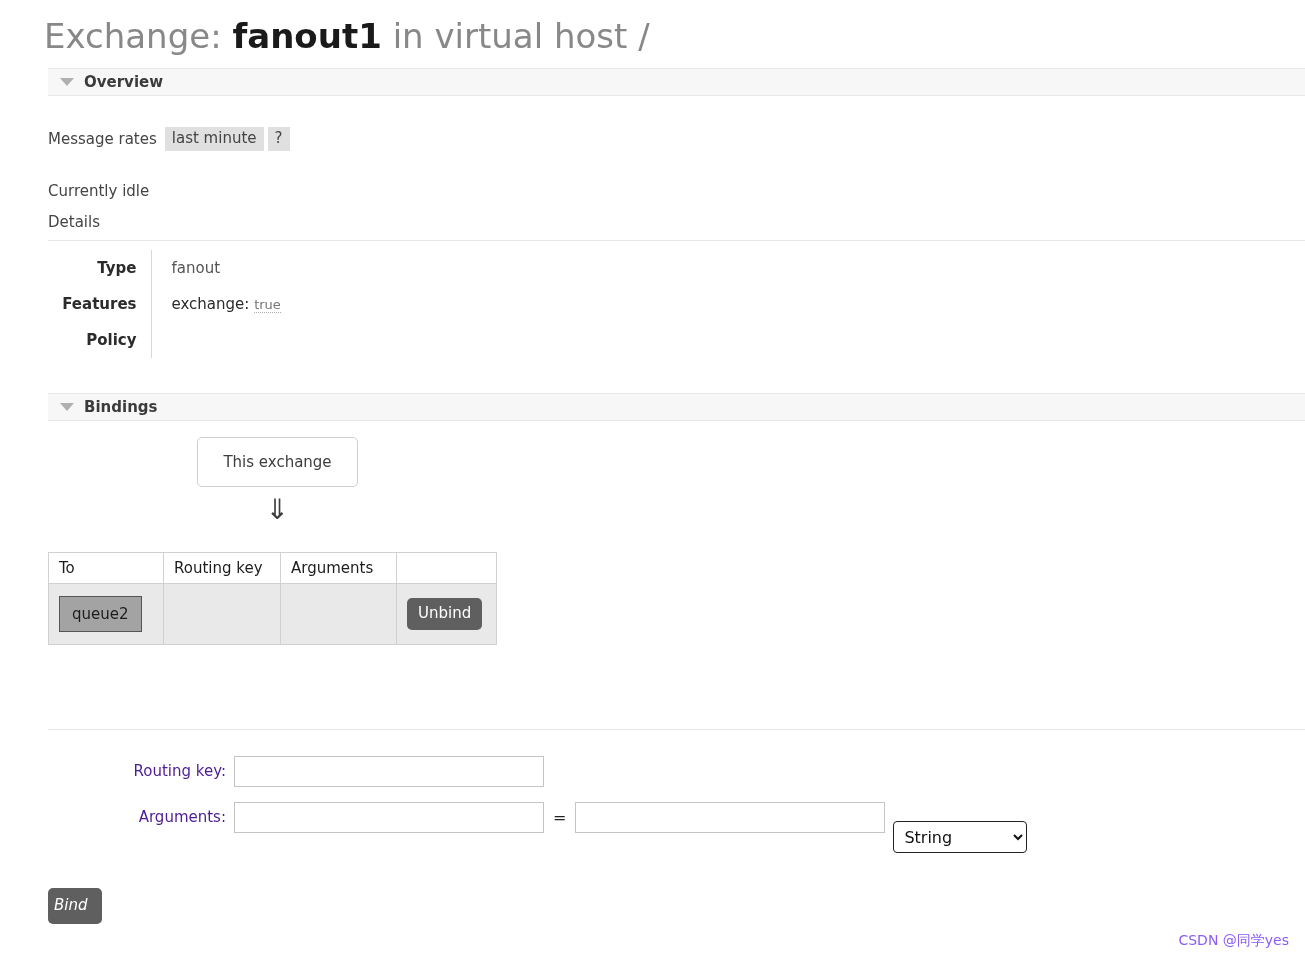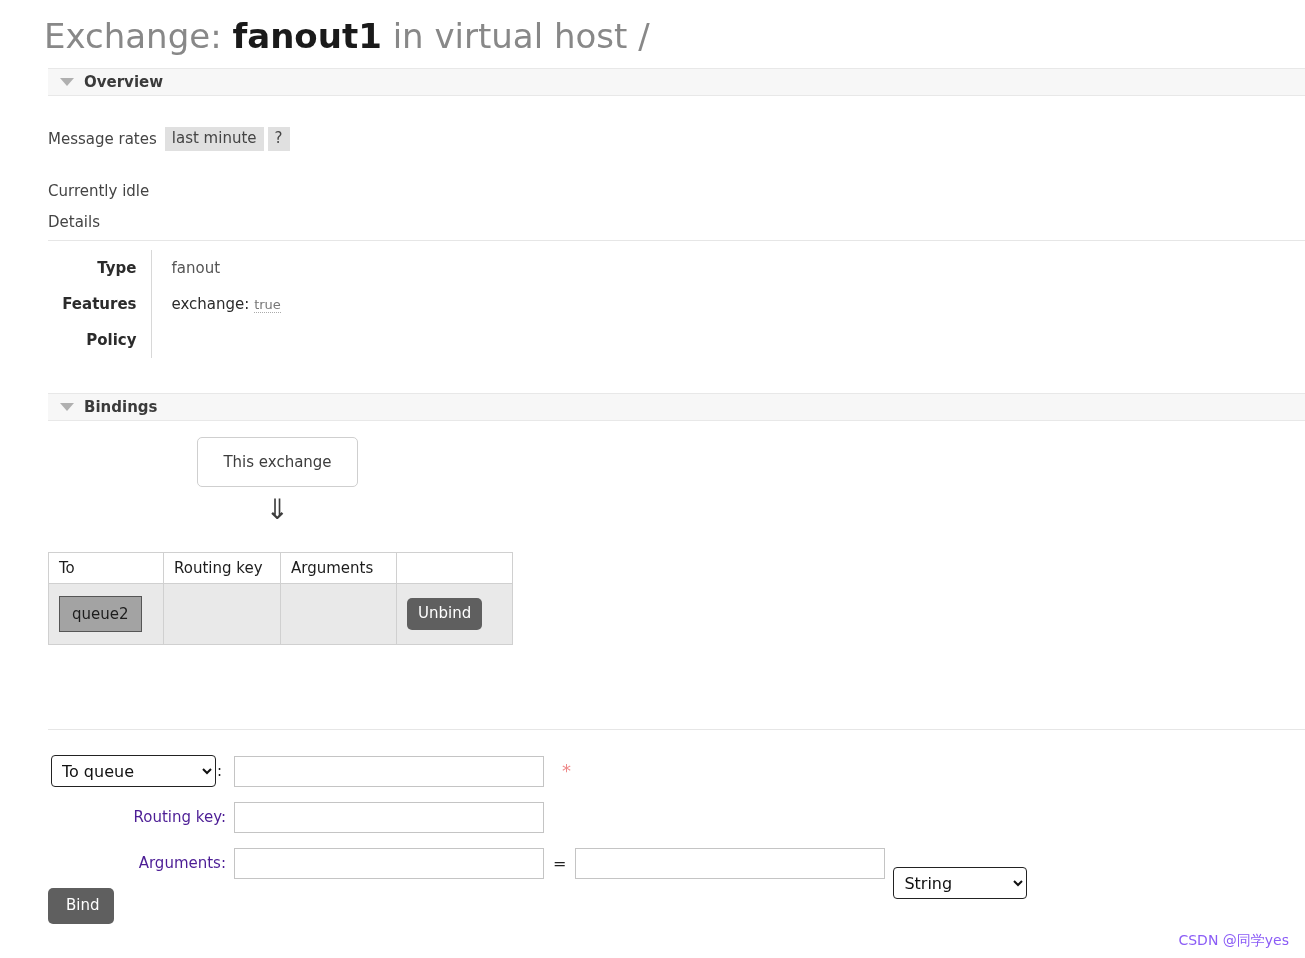--- a/index.html
+++ b/index.html
@@ -197,21 +197,21 @@
   .bind-table td {
     border: 1px solid #d0d0d0;
     background: #e9e9e9;
     padding: 0 10px;
     height: 61px;
     vertical-align: middle;
   }
   .col-to    { width: 115px; }
   .col-rk    { width: 117px; }
   .col-args  { width: 116px; }
-  .col-act   { width: 116px; }
+  .col-act   { width: 100px; }
 
   .queue-chip {
     display: inline-block;
     border: 1px solid #555;
     background: #a3a3a3;
     padding: 8px 12px;
     font-size: 15px;
     color: #1d1d1d;
     line-height: 18px;
   }
@@ -280,22 +280,23 @@
   .inp-val  { width: 310px; }
   .star { color: #e88; font-size: 18px; margin-left: 18px; line-height: 1; }
   .eq { margin: 0 9px; font-size: 16px; color: #222; }
 
   .select-wrap { display:flex; align-items:center; width:186px; justify-content:flex-end; padding-right:8px;}
 
   #bind-btn {
     position: absolute;
     left: 48px;
     top: 888px;
-    padding: 8px 14px 9px 18px;
-    font-size: 15px;
+    padding: 8px 14px 9px 6px;
+    font-size: 15px;
+    font-style: italic;
   }
 
   .watermark {
     position: absolute;
     right: 16px;
     bottom: 8px;
     font-size: 14px;
     color: #8b5cf6;
     font-family: "DejaVu Sans", "Liberation Sans", sans-serif;
   }
@@ -371,28 +372,20 @@
           <button class="btn-dark">Unbind</button>
         </td>
       </tr>
     </tbody>
   </table>
 
   <div class="rule" id="addbind-rule"></div>
 
   <div class="form-area">
 
-    <div class="form-row">
-      <div class="select-wrap">
-        <select class="sel" id="to-select"><option value="To queue">To queue</option><option value="To exchange">To exchange</option></select>
-        <span class="colon">:</span>
-      </div>
-      <input class="txt inp-main" type="text" id="dest-input" value="" style="">
-      <span class="star">*</span>
-    </div>
 
     <div class="form-row">
       <div class="form-label">Routing key:</div>
       <input class="txt inp-main" type="text" id="rk-input" value="" style="">
     </div>
 
     <div class="form-row">
       <div class="form-label">Arguments:</div>
       <input class="txt inp-main" type="text" id="arg-name-input" value="" style="">
       <span class="eq">=</span>

